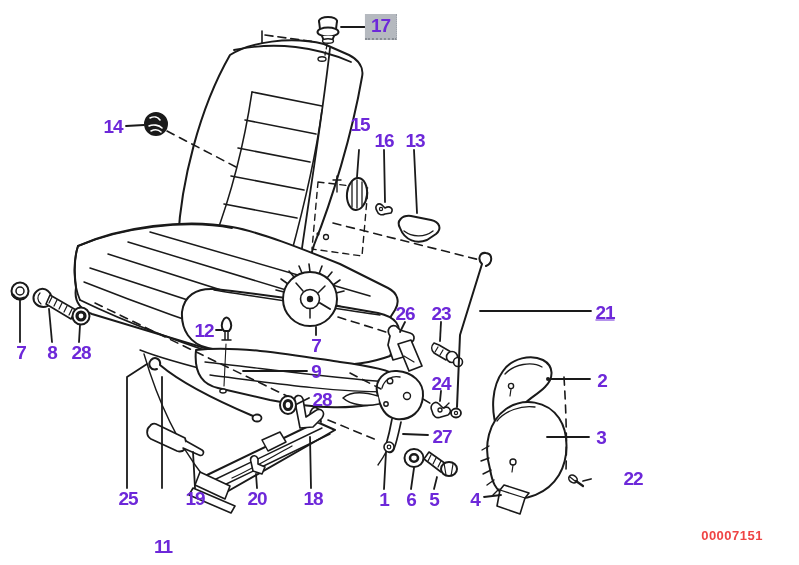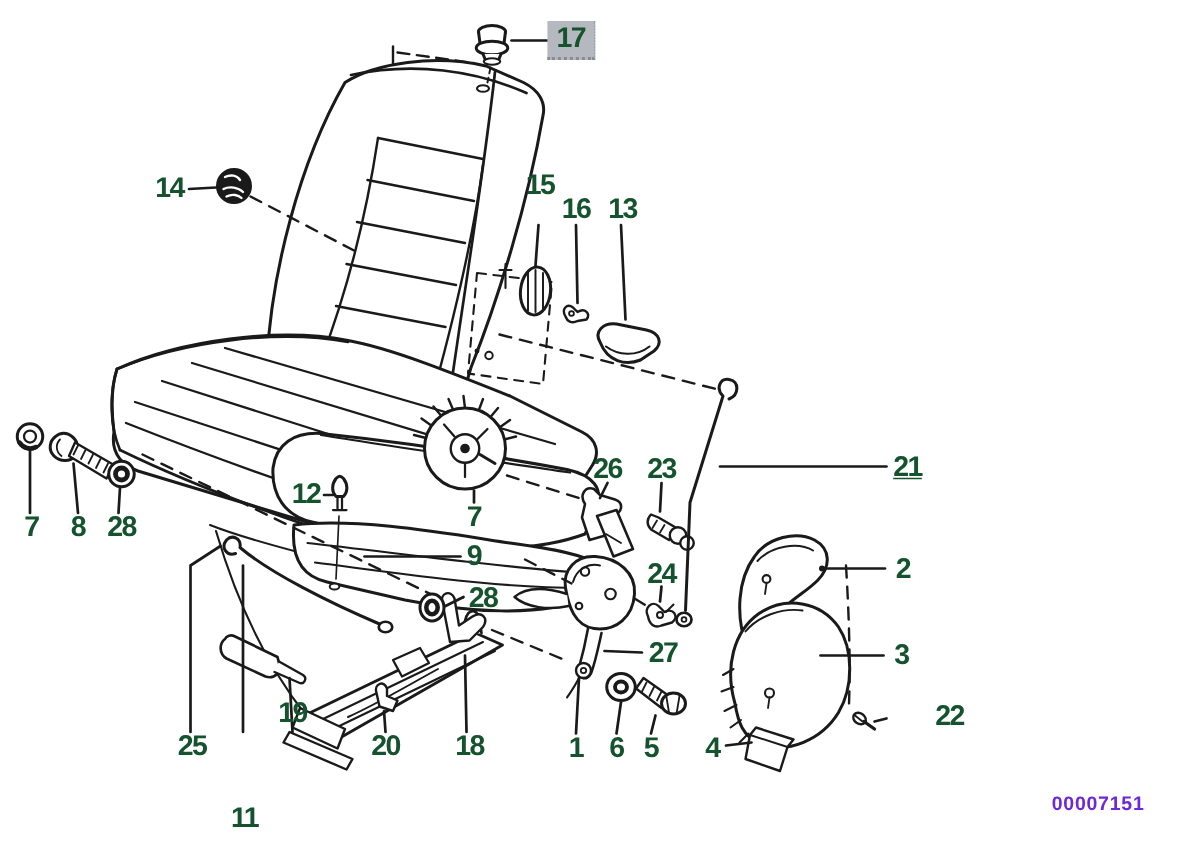--- a/index.html
+++ b/index.html
@@ -1,26 +1,26 @@
 <!DOCTYPE html>
 <html><head>
 <meta charset="utf-8">
 <style>
   html,body{margin:0;padding:0;background:#fff;}
   #canvas{position:relative;width:799px;height:565px;background:#fff;overflow:hidden;
           font-family:"Liberation Sans",sans-serif;}
   #drawing{position:absolute;left:0;top:0;}
   .part-label{position:absolute;transform:translate(-50%,-50%);
-      font:bold 19px "Liberation Sans",sans-serif;color:#14532d;
+      font:bold 19px "Liberation Sans",sans-serif;color:#6d28d9;
       letter-spacing:-1px;line-height:1;white-space:nowrap;cursor:pointer;
       padding:1px 2px;}
   .part-label.highlighted{padding:2px 6px 3px;
       border-bottom:2px dotted #878c93;border-right:1px dotted #9aa0a8;}
   #drawing-number{position:absolute;right:36px;bottom:22px;
-      font:bold 13px "Liberation Sans",sans-serif;color:#6d28d9;letter-spacing:0.5px;margin-top:44px;}
+      font:bold 13px "Liberation Sans",sans-serif;color:#ef4444;letter-spacing:0.5px;margin-top:44px;}
 </style>
 </head>
 <body>
 
 <div id="canvas">
 
 <svg id="drawing" width="799" height="565" viewBox="0 0 799 565" fill="none" stroke="#1a1a1a" stroke-width="2" stroke-linecap="round" stroke-linejoin="round">
 
   <g>
     <path d="M230,55 C250,42 290,36 324,44 L349,55 C359,60 364,68 362,77
@@ -289,21 +289,21 @@
       <div class="part-label" style="left: 405px; top: 313px;">26</div>
       <div class="part-label" style="left: 441px; top: 313px;">23</div>
       <div class="part-label" style="left: 441px; top: 383px;">24</div>
       <div class="part-label" style="left: 442px; top: 436px;">27</div>
       <div class="part-label" style="left: 605px; top: 312px; text-decoration: underline;">21</div>
       <div class="part-label" style="left: 602px; top: 380px;">2</div>
       <div class="part-label" style="left: 601px; top: 437px;">3</div>
       <div class="part-label" style="left: 605px; top: 478px; margin-left: 28px;">22</div>
       <div class="part-label" style="left: 128px; top: 498px;">25</div>
       <div class="part-label" style="left: 163px; top: 498px; margin-top: 48px;">11</div>
-      <div class="part-label" style="left: 195px; top: 476px;">19</div>
+      <div class="part-label" style="left: 195px; top: 498px;">19</div>
       <div class="part-label" style="left: 257px; top: 498px;">20</div>
       <div class="part-label" style="left: 313px; top: 498px;">18</div>
       <div class="part-label" style="left: 384px; top: 499px;">1</div>
       <div class="part-label" style="left: 411px; top: 499px;">6</div>
       <div class="part-label" style="left: 434px; top: 499px;">5</div>
       <div class="part-label" style="left: 475px; top: 499px;">4</div>
     </div>
 
 <div id="drawing-number">00007151</div>
 </div>

